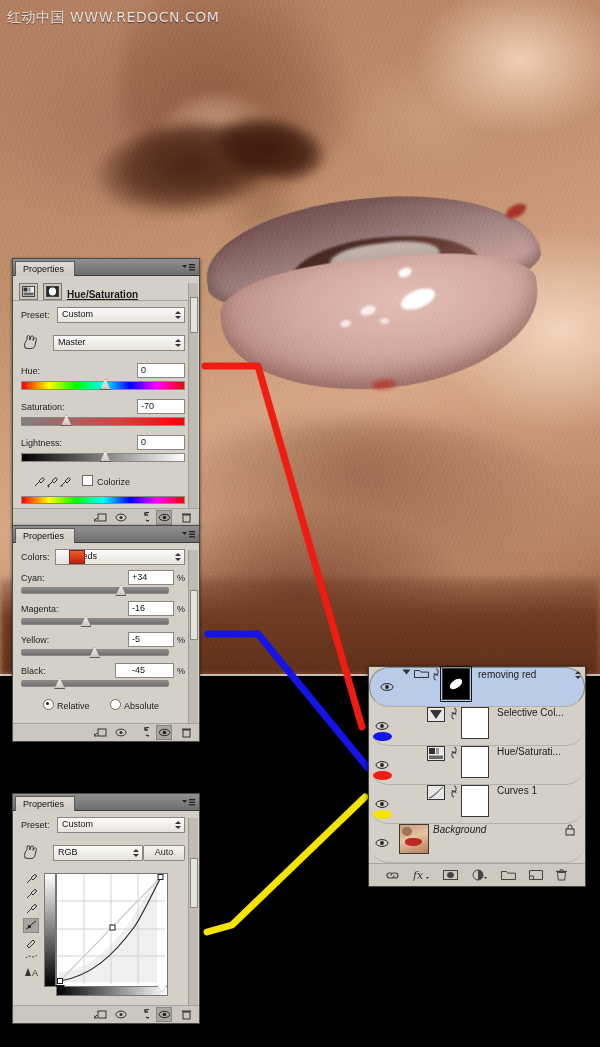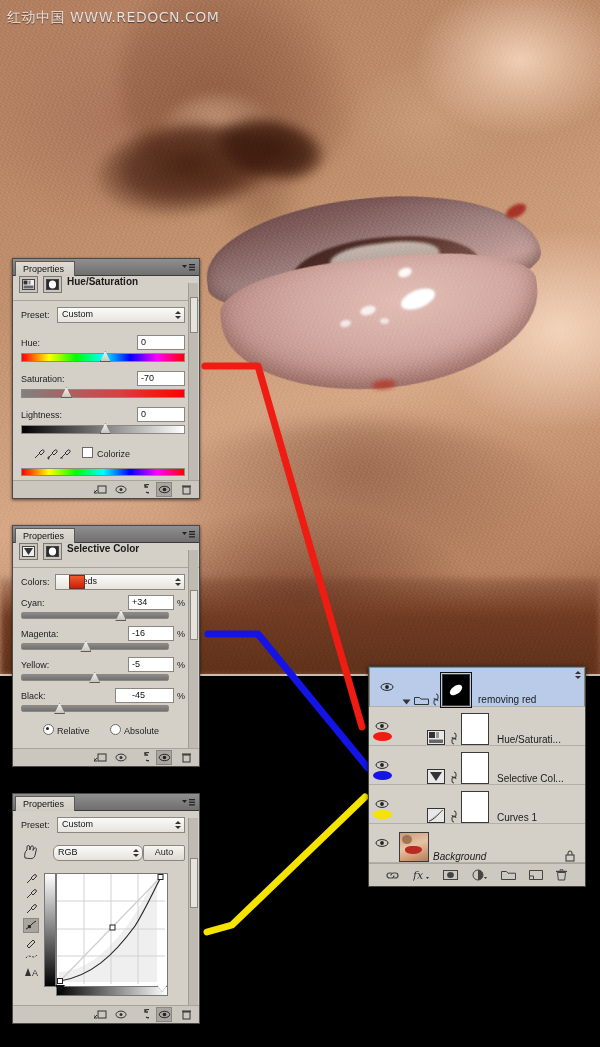--- a/index.html
+++ b/index.html
@@ -92,22 +92,22 @@
 
   
   .panel{position:absolute;background:#d4d0c8;border:1px solid #4a4a4a;
          box-shadow:0 1px 3px rgba(0,0,0,.6);font-size:9px;color:#1d1d1d;}
   .ptabbar{height:16px;background:linear-gradient(180deg,#8f8f8f 0%,#6f6f6f 100%);
            position:relative;border-bottom:1px solid #3a3a3a;}
   .ptab{position:absolute;left:2px;top:2px;height:14px;padding:0 10px 0 7px;
         background:linear-gradient(180deg,#e0dcd4,#cfcbc3);border:1px solid #5a5a5a;border-bottom:none;
         font-size:9px;line-height:14px;color:#111;}
   .pmenu{position:absolute;right:4px;top:4px;width:14px;height:9px;}
-  .phead{height:24px;display:flex;align-items:flex-start;gap:5px;padding:0 6px;
-         background:#d4d0c8;border-bottom:1px solid #a8a49c;}
+  .phead{height:24px;display:flex;align-items:flex-end;gap:5px;padding:0 6px;
+         background:#d4d0c8;border-bottom:1px solid #a8a49c;text-decoration:underline;}
   .ico-box{width:17px;height:15px;border:1px solid #7b7770;background:#cac6be;display:flex;align-items:center;justify-content:center;}
   .ptitle{font-size:10px;font-weight:bold;color:#1a1a1a;}
   .pbody{padding:6px 8px 4px 8px;position:relative;}
   .row{display:flex;align-items:center;margin-bottom:12px;}
   .lbl{font-size:9px;color:#1b1b1b;}
   .sel{height:14px;border:1px solid #8b8780;background:linear-gradient(180deg,#fbfbfb,#e6e3dd);
        font-size:9px;line-height:13px;padding:0 12px 0 4px;position:relative;color:#111;}
   .sel:after{content:"";position:absolute;right:3px;top:3px;width:0;height:0;
              border-left:3px solid transparent;border-right:3px solid transparent;border-bottom:3px solid #333;}
   .sel:before{content:"";position:absolute;right:3px;top:8px;width:0;height:0;
@@ -131,21 +131,21 @@
   .scrollv{position:absolute;right:1px;top:24px;bottom:18px;width:9px;background:#bfbbb3;border-left:1px solid #a09c95;}
   .scrollv i{position:absolute;left:1px;top:14px;width:6px;height:34px;background:#e6e3dd;border:1px solid #8b8780;display:block;}
   .radio{width:9px;height:9px;border-radius:50%;border:1px solid #6e6a63;background:#fff;
          display:inline-block;position:relative;margin-right:3px;vertical-align:-1px;}
   .radio.on:after{content:"";position:absolute;left:2px;top:2px;width:3px;height:3px;border-radius:50%;background:#222;}
   .cbox{width:9px;height:9px;border:1px solid #6e6a63;background:#fff;display:inline-block;margin-right:4px;vertical-align:-1px;}
 
   
   #layers{position:absolute;left:368px;top:666px;width:216px;background:#d4d0c8;
           border:1px solid #45413c;box-shadow:0 1px 4px rgba(0,0,0,.7);}
-  .lrow{height:38px;display:flex;align-items:flex-end;border-bottom:1px solid #b4b0a8;position:relative;}
+  .lrow{height:38px;display:flex;align-items:flex-start;border-bottom:1px solid #b4b0a8;position:relative;border-radius:20px;}
   .lrow.sel{background:#b9cbe8;}
   .leye{width:26px;display:flex;align-items:center;justify-content:center;position:relative;height:100%;}
   .dot{position:absolute;left:4px;bottom:4px;width:19px;height:9px;border-radius:50%;}
   .thumbnail{width:28px;height:28px;border:1px solid #3a3a3a;background:#fff;}
   .maskthumb{width:26px;height:30px;border:1px solid #3a3a3a;background:#fff;}
   .lname{font-size:10px;color:#1a1a1a;margin-left:8px;}
   .lfoot{height:22px;display:flex;align-items:center;justify-content:space-around;
          padding:0 10px;background:#cdc9c1;border-top:1px solid #aaa69e;}
   svg{display:block;}
 </style>
@@ -211,20 +211,28 @@
           <ellipse cx="6.5" cy="5.5" rx="3.6" ry="4" fill="#fff"></ellipse>
         </svg>
     </span>
     <span class="ptitle">Hue/Saturation</span>
   </div>
   <div class="pbody" style="padding-right:14px;">
     <div class="row">
       <span class="lbl" style="width:36px;">Preset:</span>
       <span class="sel" style="flex:1;">Custom</span>
     </div>
+    <div class="row" style="margin-top:5px;">
+      <span style="width:32px;">
+        <svg width="20" height="16">
+            <path d="M4 13 c-1-3 0-7 2-8 l0-3 a1.4 1.4 0 012.8 0 l0 3 l1-3 a1.3 1.3 0 012.6 .4 l-.4 3 l1.2-2 a1.2 1.2 0 012.2 .9 l-1.4 6 c-.6 2.4-2 3.3-4.4 3.3 -2.4 0-4.6-.6-5.6-0.6z" fill="none" stroke="#333" stroke-width="1"></path>
+          </svg>
+      </span>
+      <span class="sel" style="flex:1;">Master</span>
+    </div>
     <div style="margin-top:7px;">
       <div style="display:flex;justify-content:space-between;align-items:center;">
         <span class="lbl">Hue:</span>
         <span class="numfield" style="width:40px;">0</span>
       </div>
       <div class="huebar" style="margin-top:3px;position:relative;">
         <div class="thumb" style="left:48%;"></div>
       </div>
       <div style="height:5px;"></div>
     </div>
@@ -314,35 +322,20 @@
     <div class="ptab">Properties</div>
     <div class="pmenu">
       <svg width="14" height="9">
           <path d="M1 2 l5 0 l-2.5 3 z" fill="#222"></path>
           <rect x="8" y="1" width="6" height="1.3" fill="#222"></rect>
           <rect x="8" y="3.6" width="6" height="1.3" fill="#222"></rect>
           <rect x="8" y="6.2" width="6" height="1.3" fill="#222"></rect>
         </svg>
     </div>
   </div>
-  <div class="phead">
-    <span class="ico-box">
-      <svg width="13" height="11">
-          <rect x="0.5" y="0.5" width="12" height="10" fill="#efefef" stroke="#444"></rect>
-          <path d="M2 2 L11 2 L6.5 9 Z" fill="#333"></path>
-        </svg>
-    </span>
-    <span class="ico-box">
-      <svg width="13" height="11">
-          <rect x="0.5" y="0.5" width="12" height="10" fill="#2a2a2a" stroke="#444"></rect>
-          <ellipse cx="6.5" cy="5.5" rx="3.6" ry="4" fill="#fff"></ellipse>
-        </svg>
-    </span>
-    <span class="ptitle">Selective Color</span>
-  </div>
   <div class="pbody" style="padding-right:14px;">
     <div class="row" style="margin-bottom:5px;">
       <span class="lbl" style="width:34px;">Colors:</span>
       <span class="sel" style="flex:1;padding-left:20px;">Reds</span>
       <span style="position:absolute;left:56px;width:14px;height:12px;background:linear-gradient(180deg,#f05b2a,#c81f0a);border:1px solid #6b3020;"></span>
     </div>
 
     <div>
       <div style="display:flex;align-items:center;justify-content:space-between;">
         <span class="lbl">Cyan:</span>
@@ -457,21 +450,21 @@
     <div class="row">
       <span class="lbl" style="width:36px;">Preset:</span>
       <span class="sel" style="flex:1;">Custom</span>
     </div>
     <div class="row" style="margin-top:5px;">
       <span style="width:32px;">
         <svg width="20" height="16">
             <path d="M4 13 c-1-3 0-7 2-8 l0-3 a1.4 1.4 0 012.8 0 l0 3 l1-3 a1.3 1.3 0 012.6 .4 l-.4 3 l1.2-2 a1.2 1.2 0 012.2 .9 l-1.4 6 c-.6 2.4-2 3.3-4.4 3.3 -2.4 0-4.6-.6-5.6-0.6z" fill="none" stroke="#333" stroke-width="1"></path>
           </svg>
       </span>
-      <span class="sel" style="width:72px;border-radius:6px;">RGB</span>
+      <span class="sel" style="width:72px;">RGB</span>
       <span style="flex:1;"></span>
       <span style="height:14px;min-width:40px;text-align:center;font-size:9px;line-height:13px;
                    border:1px solid #8b8780;border-radius:2px;background:linear-gradient(180deg,#f6f5f2,#ddd9d2);">Auto</span>
     </div>
 
     <div style="display:flex;margin-top:6px;gap:3px;">
 
       <div style="width:20px;display:flex;flex-direction:column;gap:3px;align-items:center;">
         <span>
             <svg width="13" height="12">
@@ -609,20 +602,45 @@
     </span>
     <span class="lname">removing red</span>
   </div>
 
   <div class="lrow">
     <span class="leye">
       <svg width="14" height="10">
           <ellipse cx="7" cy="5" rx="6" ry="3.4" fill="none" stroke="#222"></ellipse>
           <circle cx="7" cy="5" r="1.9" fill="#222"></circle>
         </svg>
+      <i class="dot" style="background:#1414e6;"></i>
+    </span>
+    <span style="width:30px;"></span>
+    <span style="width:22px;display:flex;justify-content:center;">
+      <svg width="18" height="15">
+          <rect x="0.5" y="0.5" width="17" height="14" fill="#e8e8e8" stroke="#333"></rect>
+          <path d="M3 3 L15 3 L9 12 Z" fill="#333"></path>
+        </svg>
+    </span>
+    <span style="width:14px;display:flex;justify-content:center;">
+      <svg width="8" height="13">
+          <path d="M4 1 a2 2 0 012 2 v2 a2 2 0 01-4 0" fill="none" stroke="#333"></path>
+          <path d="M4 12 a2 2 0 01-2-2 v-2 a2 2 0 014 0" fill="none" stroke="#333"></path>
+        </svg>
+    </span>
+    <span class="maskthumb"></span>
+    <span class="lname">Selective Col...</span>
+  </div>
+
+  <div class="lrow">
+    <span class="leye">
+      <svg width="14" height="10">
+          <ellipse cx="7" cy="5" rx="6" ry="3.4" fill="none" stroke="#222"></ellipse>
+          <circle cx="7" cy="5" r="1.9" fill="#222"></circle>
+        </svg>
       <i class="dot" style="background:#ee1c12;"></i>
     </span>
     <span style="width:30px;"></span>
     <span style="width:22px;display:flex;justify-content:center;">
       <svg width="18" height="15">
           <rect x="0.5" y="0.5" width="17" height="14" fill="#e8e8e8" stroke="#333"></rect>
           <rect x="2" y="2" width="6" height="6" fill="#333"></rect>
           <rect x="9" y="2" width="3" height="6" fill="#999"></rect>
           <rect x="2" y="9.5" width="14" height="3.5" fill="#666"></rect>
         </svg>
@@ -636,45 +654,20 @@
     <span class="maskthumb"></span>
     <span class="lname">Hue/Saturati...</span>
   </div>
 
   <div class="lrow">
     <span class="leye">
       <svg width="14" height="10">
           <ellipse cx="7" cy="5" rx="6" ry="3.4" fill="none" stroke="#222"></ellipse>
           <circle cx="7" cy="5" r="1.9" fill="#222"></circle>
         </svg>
-      <i class="dot" style="background:#1414e6;"></i>
-    </span>
-    <span style="width:30px;"></span>
-    <span style="width:22px;display:flex;justify-content:center;">
-      <svg width="18" height="15">
-          <rect x="0.5" y="0.5" width="17" height="14" fill="#e8e8e8" stroke="#333"></rect>
-          <path d="M3 3 L15 3 L9 12 Z" fill="#333"></path>
-        </svg>
-    </span>
-    <span style="width:14px;display:flex;justify-content:center;">
-      <svg width="8" height="13">
-          <path d="M4 1 a2 2 0 012 2 v2 a2 2 0 01-4 0" fill="none" stroke="#333"></path>
-          <path d="M4 12 a2 2 0 01-2-2 v-2 a2 2 0 014 0" fill="none" stroke="#333"></path>
-        </svg>
-    </span>
-    <span class="maskthumb"></span>
-    <span class="lname">Selective Col...</span>
-  </div>
-
-  <div class="lrow">
-    <span class="leye">
-      <svg width="14" height="10">
-          <ellipse cx="7" cy="5" rx="6" ry="3.4" fill="none" stroke="#222"></ellipse>
-          <circle cx="7" cy="5" r="1.9" fill="#222"></circle>
-        </svg>
       <i class="dot" style="background:#f4e400;"></i>
     </span>
     <span style="width:30px;"></span>
     <span style="width:22px;display:flex;justify-content:center;">
       <svg width="18" height="15">
           <rect x="0.5" y="0.5" width="17" height="14" fill="#e8e8e8" stroke="#333"></rect>
           <path d="M2 13 C7 12 12 5 16 2" stroke="#222" fill="none"></path>
           <path d="M2 13 L16 2" stroke="#aaa" fill="none" stroke-width=".6"></path>
         </svg>
     </span>

